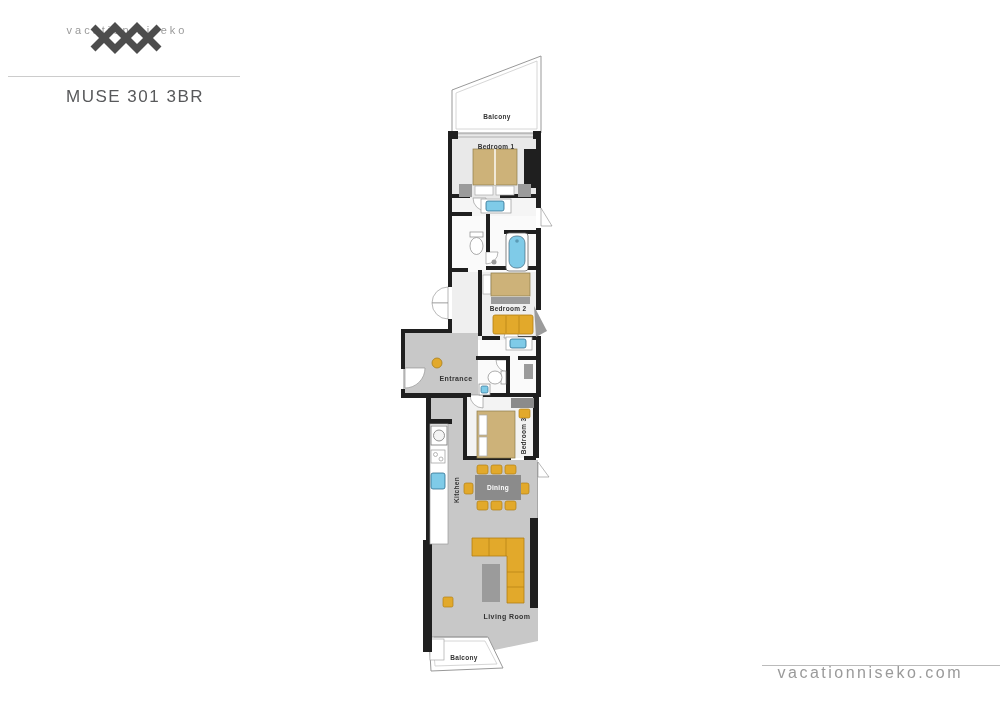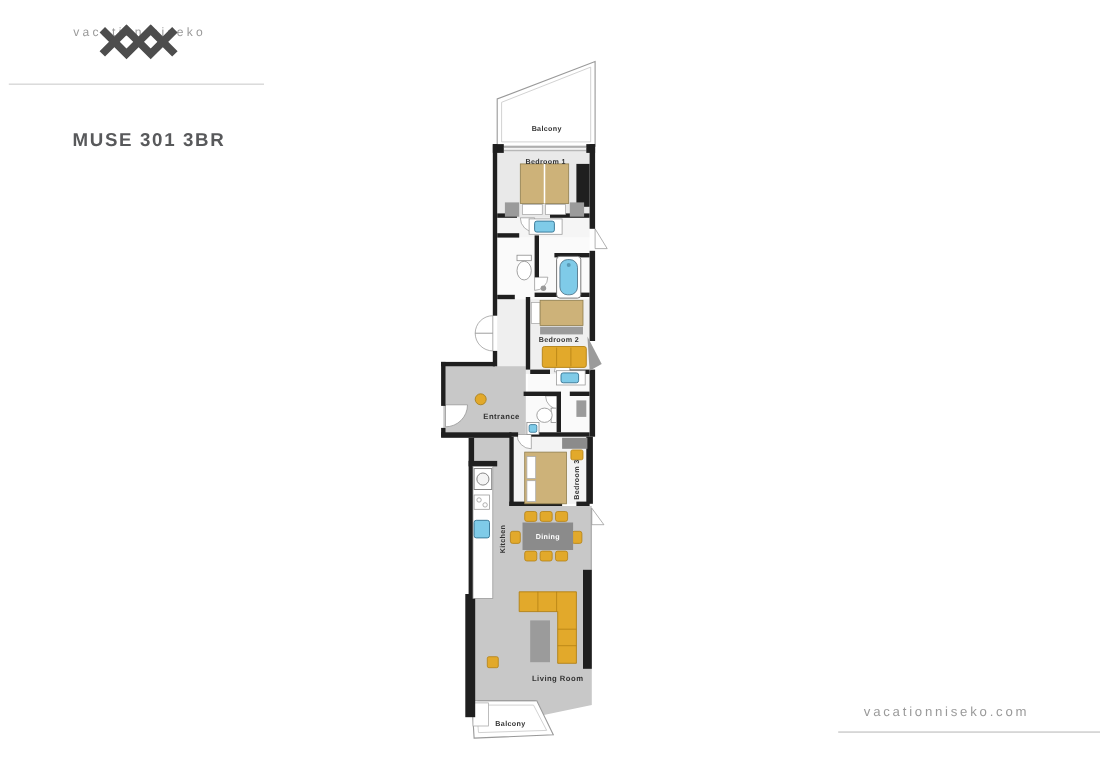--- a/index.html
+++ b/index.html
@@ -7,23 +7,23 @@
     --bed-tan:#cdb279; --accent-gold:#e2a92b; --fixture-blue:#7fcbe8;
     --furniture-gray:#9b9b9b; --label-dark:#333333; --brand-gray:#4d4d4d; --muted-gray:#9a9a9a;
   }
   html,body{margin:0;padding:0;}
   body{width:1000px;height:707px;position:relative;background:#ffffff;overflow:hidden;
        font-family:"Liberation Sans", sans-serif;}
   .hdr-block{position:absolute;left:57px;top:22px;width:140px;text-align:center;}
   .brand-text{margin-top:2px;font-size:11px;letter-spacing:3px;color:var(--muted-gray);white-space:nowrap;}
   .hdr-rule{position:absolute;left:8px;top:76px;width:232px;height:1px;background:#cccccc;}
   .page-title{position:absolute;left:66px;top:87px;font-size:17px;letter-spacing:1.5px;
-              color:#58595b;font-weight:700;margin-top:31px;}
-  .ftr-text{position:absolute;left:758px;top:640px;width:205px;text-align:center;
-            font-size:12px;letter-spacing:2.5px;color:var(--muted-gray);white-space:nowrap;}
+              color:#58595b;font-weight:400;}
+  .ftr-text{position:absolute;left:758px;top:664px;width:205px;text-align:right;
+            font-size:16px;letter-spacing:2.5px;color:var(--muted-gray);white-space:nowrap;}
   .ftr-rule{position:absolute;left:762px;top:665px;width:238px;height:1px;background:#bbbbbb;}
   svg{position:absolute;left:0;top:0;}
   .plan-label{font:700 6.5px "Liberation Sans", sans-serif;fill:var(--label-dark);
               text-anchor:middle;letter-spacing:.3px;}
   .plan-label-lg{font:700 7px "Liberation Sans", sans-serif;fill:var(--label-dark);
               text-anchor:middle;letter-spacing:.4px;}
   .label-white{fill:#ffffff;}
   .wallfill{fill:var(--wall);}
   .doorarc{fill:#ffffff;stroke:#888888;stroke-width:.6;}
 </style>

